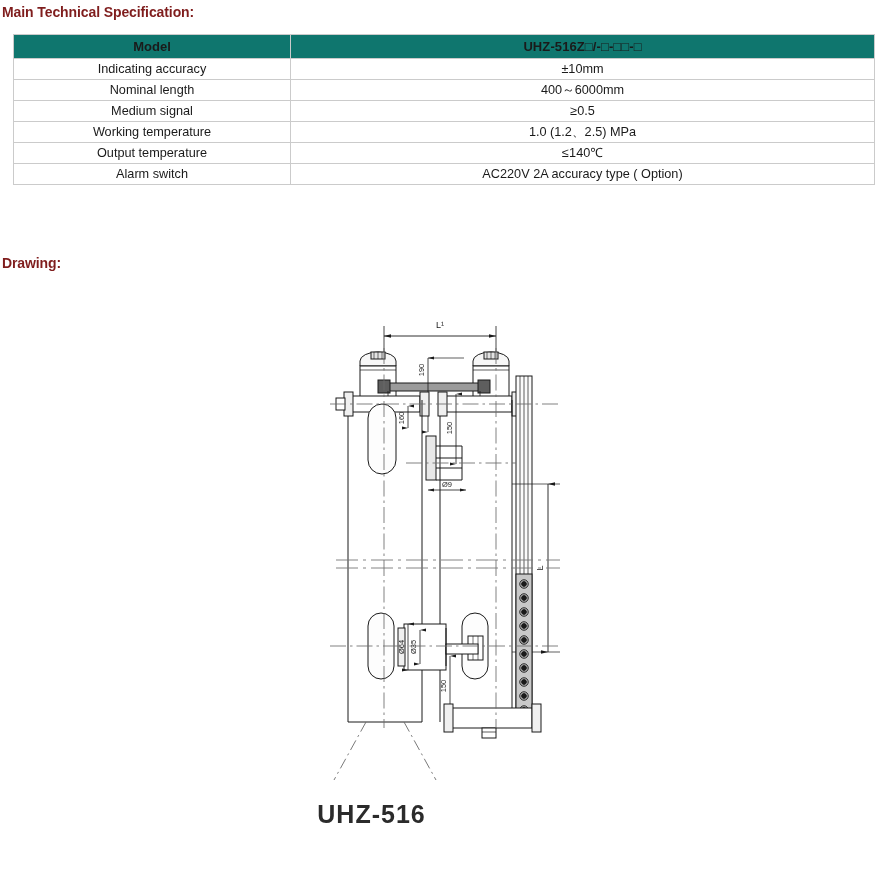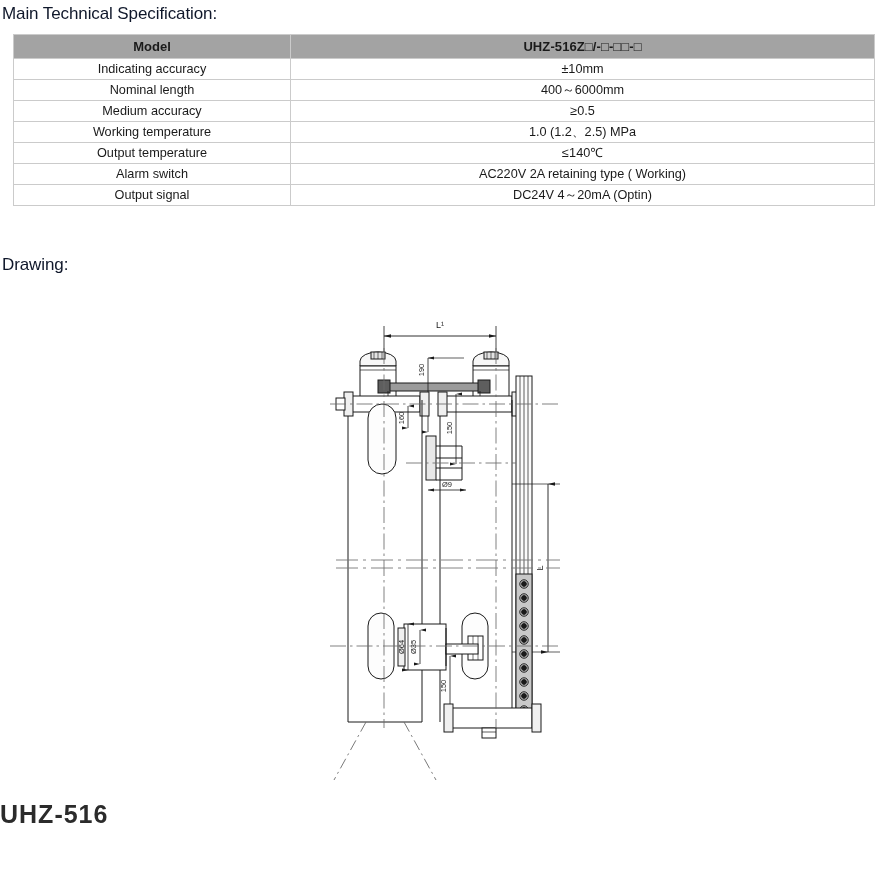--- a/index.html
+++ b/index.html
@@ -7,23 +7,23 @@
     margin: 0; padding: 0;
     width: 891px; height: 879px;
     background: #ffffff;
     font-family: "Liberation Sans", sans-serif;
     color: #000000;
     overflow: hidden;
   }
   .page { position: relative; width: 891px; height: 879px; }
 
   .section-heading {
-    font-size: 17px;
-    font-weight: normal;
-    color: #0f172a;
+    font-size: 14px;
+    font-weight: bold;
+    color: #7f1d1d;
     letter-spacing: -0.1px;
   }
   #spec-heading { position: absolute; left: 2px; top: 4px; }
   #drawing-heading { position: absolute; left: 2px; top: 255px; }
 
   
   .spec-table {
     position: absolute;
     left: 13px;
     top: 34px;
@@ -37,41 +37,41 @@
     vertical-align: middle;
     font-size: 12.7px;
     font-weight: normal;
     height: 21px;
     line-height: 16px;
     padding: 2px 4px;
     color: #1a1a1a;
   }
   .spec-table .col-label { width: 277px; }
   .spec-table tr.header-row td {
-    background: #a3a3a3;
+    background: #0f766e;
     font-weight: bold;
     font-size: 13px;
     height: 24px;
   }
   .model-value { font-weight: bold; letter-spacing: 0.1px; }
 
   
   .drawing-wrap {
     position: absolute;
     left: 0px;
     top: 288px;
     width: 743px;
     height: 580px;
   }
   .drawing-svg { display: block; margin: 0 auto; }
   .drawing-caption {
     position: absolute;
     left: 0; right: 0;
     top: 806px;
-    text-align: left;
+    text-align: center;
     font-size: 25px;
     font-weight: bold;
     letter-spacing: 1px;
     color: #2b2b2b;
     font-family: "Liberation Sans", sans-serif;
   }
 </style>
 </head>
 <body>
 
@@ -87,38 +87,34 @@
       </tr>
       <tr>
         <td class="col-label">Indicating accuracy</td>
         <td>±10mm</td>
       </tr>
       <tr>
         <td class="col-label">Nominal length</td>
         <td>400～6000mm</td>
       </tr>
       <tr>
-        <td class="col-label">Medium accuracy</td>
+        <td class="col-label">Medium signal</td>
         <td>≥0.5</td>
       </tr>
       <tr>
         <td class="col-label">Working temperature</td>
         <td>1.0 (1.2、2.5) MPa</td>
       </tr>
       <tr>
         <td class="col-label">Output temperature</td>
         <td>≤140℃</td>
       </tr>
       <tr>
         <td class="col-label">Alarm switch</td>
-        <td>AC220V 2A retaining type ( Working)</td>
-      </tr>
-      <tr>
-        <td class="col-label">Output signal</td>
-        <td>DC24V 4～20mA (Optin)</td>
+        <td>AC220V 2A accuracy type ( Option)</td>
       </tr>
     </tbody>
   </table>
 
   <div id="drawing-heading" class="section-heading">Drawing:</div>
 
   <div class="drawing-wrap">
     <svg class="drawing-svg" width="891" height="520" viewBox="0 0 891 520">
       <defs>
         <marker id="arrL" markerWidth="9" markerHeight="7" refX="8" refY="3.5" orient="auto">

